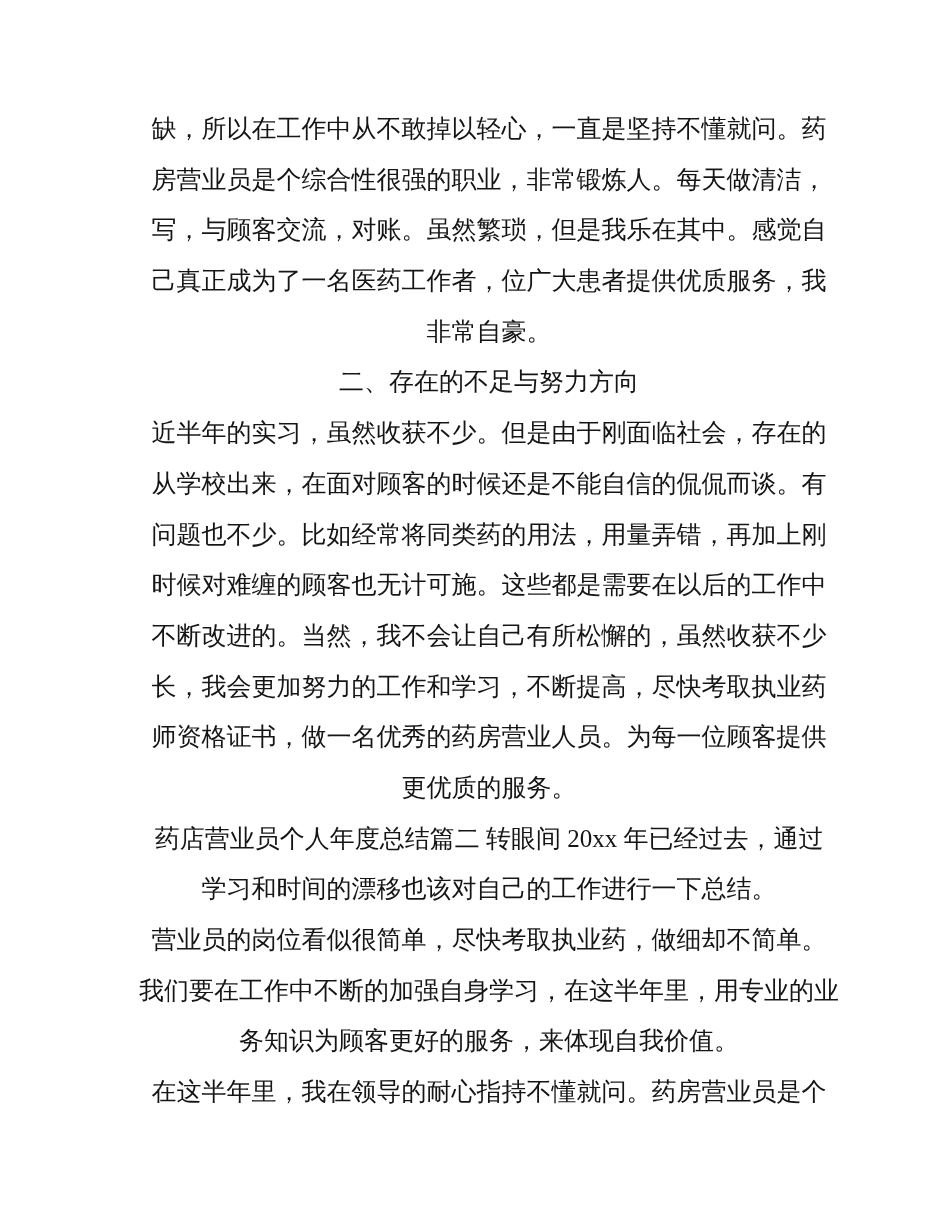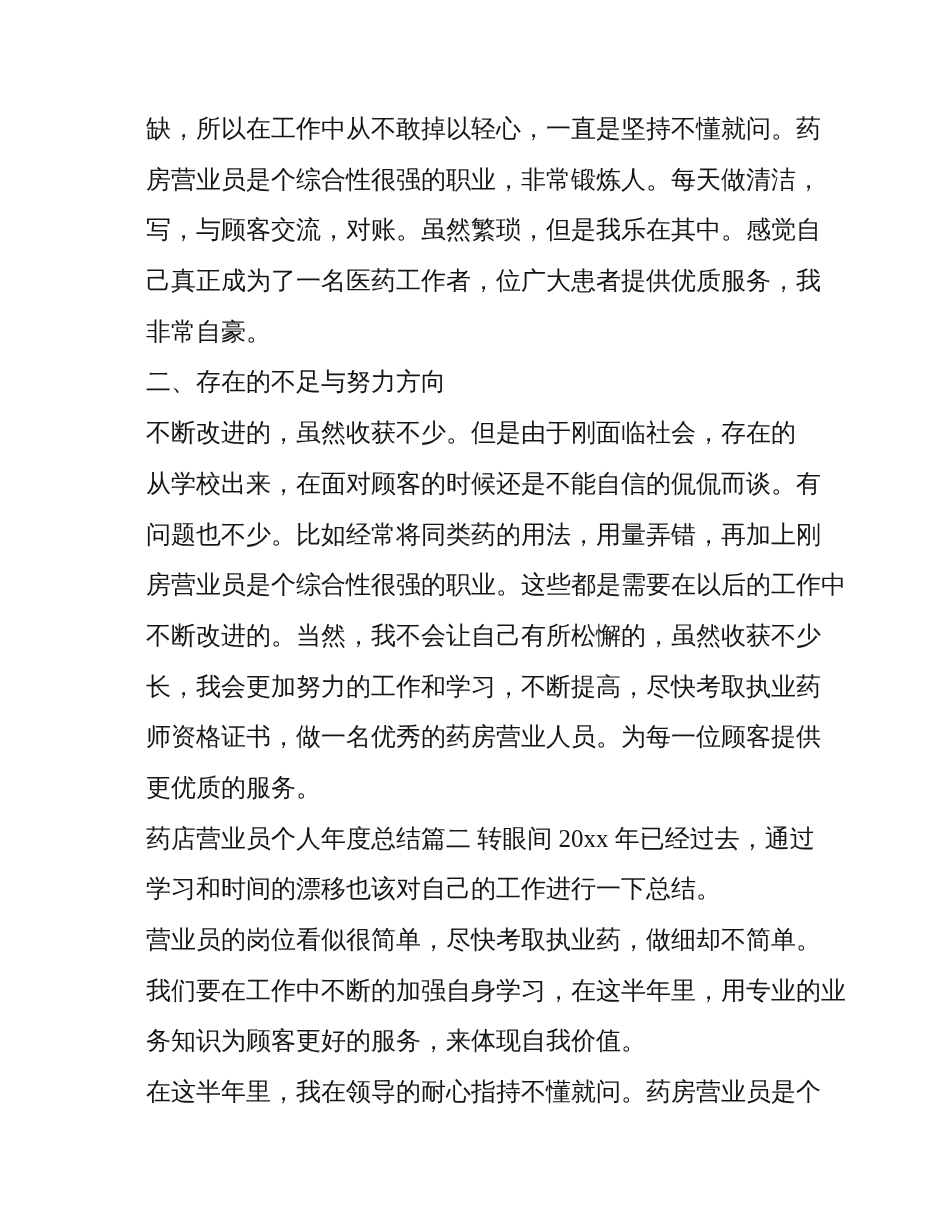--- a/index.html
+++ b/index.html
@@ -9,50 +9,50 @@
   }
   .page {
     position: relative;
     width: 950px;
     height: 1229px;
     background: #ffffff;
     overflow: hidden;
   }
   .textblock {
     position: absolute;
-    left: 146px;
+    left: 139px;
     top: 104px;
     width: 700px;
     font-family: "Liberation Serif", "DejaVu Serif", serif;
     font-size: 25px;
     line-height: 50.7px;
     color: #151515;
     letter-spacing: 0px;
-    text-align: left;
+    text-align: center;
   }
   .line {
     height: 50.7px;
     white-space: nowrap;
   }
 </style>
 </head>
 <body>
 
 <div class="page">
   <div class="textblock" id="textblock">
       <div class="line">缺，所以在工作中从不敢掉以轻心，一直是坚持不懂就问。药</div>
       <div class="line">房营业员是个综合性很强的职业，非常锻炼人。每天做清洁，</div>
       <div class="line">写，与顾客交流，对账。虽然繁琐，但是我乐在其中。感觉自</div>
       <div class="line">己真正成为了一名医药工作者，位广大患者提供优质服务，我</div>
       <div class="line">非常自豪。</div>
       <div class="line">二、存在的不足与努力方向</div>
-      <div class="line">不断改进的，虽然收获不少。但是由于刚面临社会，存在的</div>
+      <div class="line">近半年的实习，虽然收获不少。但是由于刚面临社会，存在的</div>
       <div class="line">从学校出来，在面对顾客的时候还是不能自信的侃侃而谈。有</div>
       <div class="line">问题也不少。比如经常将同类药的用法，用量弄错，再加上刚</div>
-      <div class="line">房营业员是个综合性很强的职业。这些都是需要在以后的工作中</div>
+      <div class="line">时候对难缠的顾客也无计可施。这些都是需要在以后的工作中</div>
       <div class="line">不断改进的。当然，我不会让自己有所松懈的，虽然收获不少</div>
       <div class="line">长，我会更加努力的工作和学习，不断提高，尽快考取执业药</div>
       <div class="line">师资格证书，做一名优秀的药房营业人员。为每一位顾客提供</div>
       <div class="line">更优质的服务。</div>
       <div class="line">药店营业员个人年度总结篇二 转眼间 20xx 年已经过去，通过</div>
       <div class="line">学习和时间的漂移也该对自己的工作进行一下总结。</div>
       <div class="line">营业员的岗位看似很简单，尽快考取执业药，做细却不简单。</div>
       <div class="line">我们要在工作中不断的加强自身学习，在这半年里，用专业的业</div>
       <div class="line">务知识为顾客更好的服务，来体现自我价值。</div>
       <div class="line">在这半年里，我在领导的耐心指持不懂就问。药房营业员是个</div>

